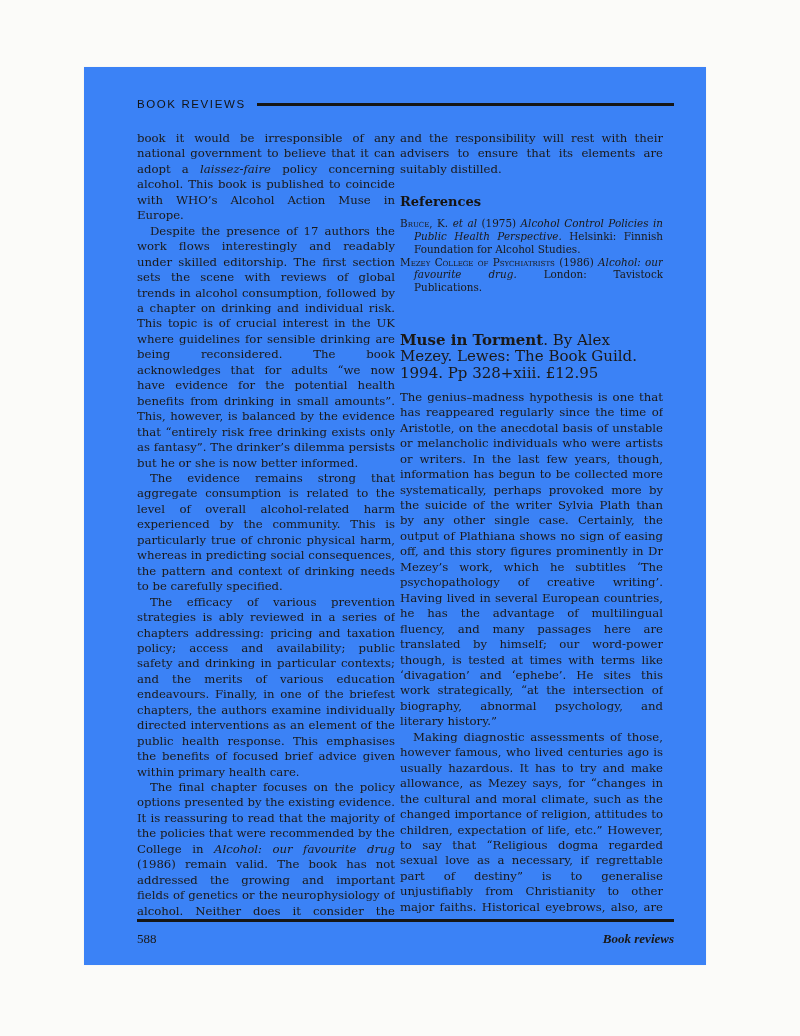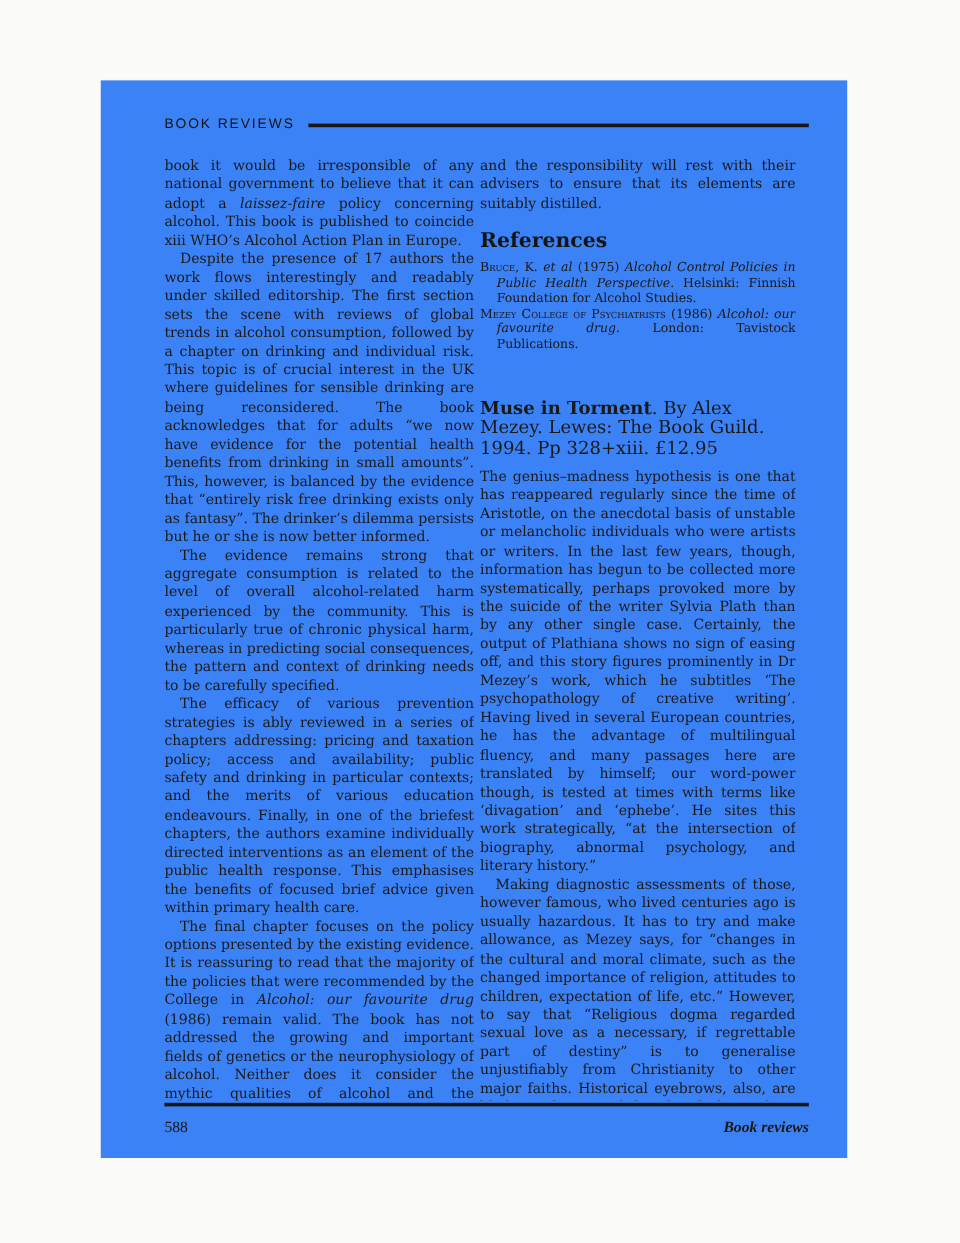--- a/index.html
+++ b/index.html
@@ -27,21 +27,21 @@
     font-size:11.7px;line-height:15.45px;text-align:justify;color:#1b1917;
   }
   .col-left{left:53px;width:258px;}
   .col-right{left:316px;width:263px;}
   .col p{margin:0;}
   .col p.indent{text-indent:13px;}
   .s-i{font-style:italic;}
   .s-b{font-weight:bold;}
   .s-sc{font-variant:small-caps;}
   .refs-heading{
-    font-size:17px;font-weight:bold;text-align:left;
+    font-size:13px;font-weight:bold;text-align:left;
     margin:17px 0 7px 0;color:#161412;
   }
   .refs p{
     font-size:10.4px;line-height:12.9px;
     padding-left:14px;text-indent:-14px !important;margin:0;
   }
   .byline p{
     margin-top:15px;font-size:12.6px;line-height:16.2px;text-align:left;
   }
   .review-heading p{
@@ -62,21 +62,21 @@
 <body>
 
 <div class="sheet">
 
   <div class="header">
     <span class="header-title">BOOK REVIEWS</span>
     <span class="header-rule"></span>
   </div>
 
   <div class="col col-left">
-      <p><span>book it would be irresponsible of any national government to believe that it can adopt a </span><span class="s-i">laissez-faire</span><span> policy concerning alcohol. This book is published to coincide xiii WHO’s Alcohol Action Plan in Europe.</span></p>
+      <p><span>book it would be irresponsible of any national government to believe that it can adopt a </span><span class="s-i">laissez-faire</span><span> policy concerning alcohol. This book is published to coincide with WHO’s Alcohol Action Muse in Europe.</span></p>
       <p class="indent"><span>Despite the presence of 17 authors the work flows interestingly and readably under skilled editorship. The first section sets the scene with reviews of global trends in alcohol consumption, followed by a chapter on drinking and individual risk. This topic is of crucial interest in the UK where guidelines for sensible drinking are being reconsidered. The book acknowledges that for adults “we now have evidence for the potential health benefits from drinking in small amounts”. This, however, is balanced by the evidence that “entirely risk free drinking exists only as fantasy”. The drinker’s dilemma persists but he or she is now better informed.</span></p>
       <p class="indent"><span>The evidence remains strong that aggregate consumption is related to the level of overall alcohol-related harm experienced by the community. This is particularly true of chronic physical harm, whereas in predicting social consequences, the pattern and context of drinking needs to be carefully specified.</span></p>
       <p class="indent"><span>The efficacy of various prevention strategies is ably reviewed in a series of chapters addressing: pricing and taxation policy; access and availability; public safety and drinking in particular contexts; and the merits of various education endeavours. Finally, in one of the briefest chapters, the authors examine individually directed interventions as an element of the public health response. This emphasises the benefits of focused brief advice given within primary health care.</span></p>
       <p class="indent"><span>The final chapter focuses on the policy options presented by the existing evidence. It is reassuring to read that the majority of the policies that were recommended by the College in </span><span class="s-i">Alcohol: our favourite drug</span><span> (1986) remain valid. The book has not addressed the growing and important fields of genetics or the neurophysiology of alcohol. Neither does it consider the mythic qualities of alcohol and the anthropologist’s perspective. It is unfortunate that Mediterranean, Eastern European and Third World countries have produced no contributors to this work.</span></p>
     </div>
 
   <div class="col col-right">
     <div>
         <p><span>and the responsibility will rest with their advisers to ensure that its elements are suitably distilled.</span></p>
       </div>

